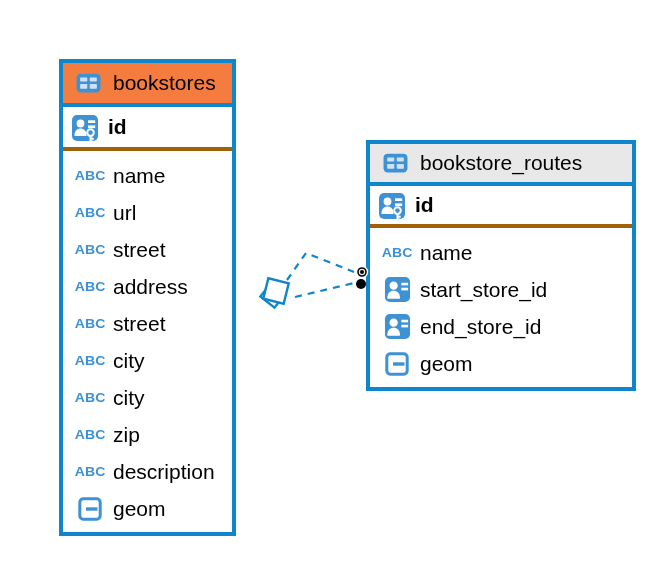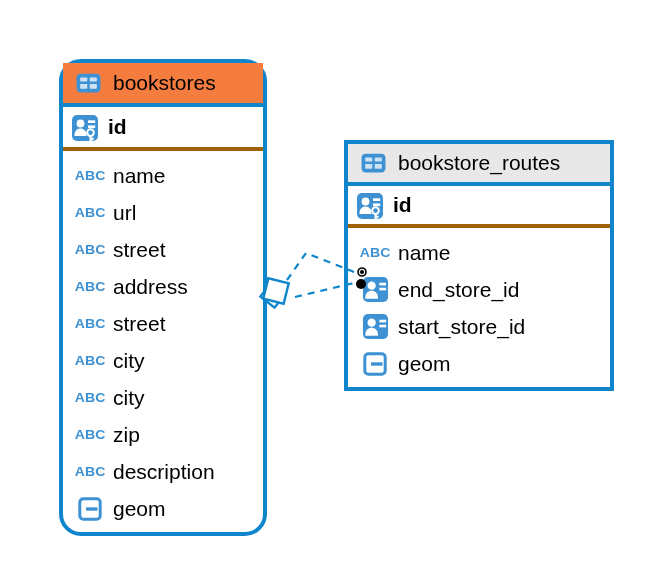--- a/index.html
+++ b/index.html
@@ -4,22 +4,22 @@
 <style>
   html,body { margin:0; padding:0; background:#ffffff; }
   * { box-sizing:border-box; }
   .canvas {
     position:relative; width:654px; height:570px; background:#ffffff; overflow:hidden;
     font-family:"Liberation Sans", sans-serif; color:#000;
   }
   .ertable {
     position:absolute; background:#fff; border:4px solid #0f86cb; z-index:1;
   }
-  #t1 { left:59px; top:59px;  width:208px;border-radius:22px; }
-  #t2 { left:344px; top:140px; width:270px; }
+  #t1 { left:59px; top:59px;  width:177px; }
+  #t2 { left:366px; top:140px; width:270px; }
 
   .t-header {
     display:flex; align-items:center; gap:9px; padding:0 9px;
     height:44px; border-bottom:4px solid #0f86cb;
     font-size:21px; font-weight:400; white-space:nowrap;
   }
   #t2 .t-header { height:42px; }
 
   .pk-row {
     display:flex; align-items:center; gap:7px; padding:0 6px;
@@ -198,29 +198,29 @@
             <span class="abc">ABC</span>
           </span>
         <span>name</span>
       </div>
       <div class="col-row">
         <span class="icon-slot">
           <svg class="ic-ref">
               <use href="#i-ref"></use>
             </svg>
         </span>
-        <span>end_store_id</span>
+        <span>start_store_id</span>
       </div>
       <div class="col-row">
         <span class="icon-slot">
           <svg class="ic-ref">
               <use href="#i-ref"></use>
             </svg>
         </span>
-        <span>start_store_id</span>
+        <span>end_store_id</span>
       </div>
       <div class="col-row">
         <span class="icon-slot">
           <svg class="ic-geom">
               <use href="#i-geom"></use>
             </svg>
         </span>
         <span>geom</span>
       </div>
     </div>

